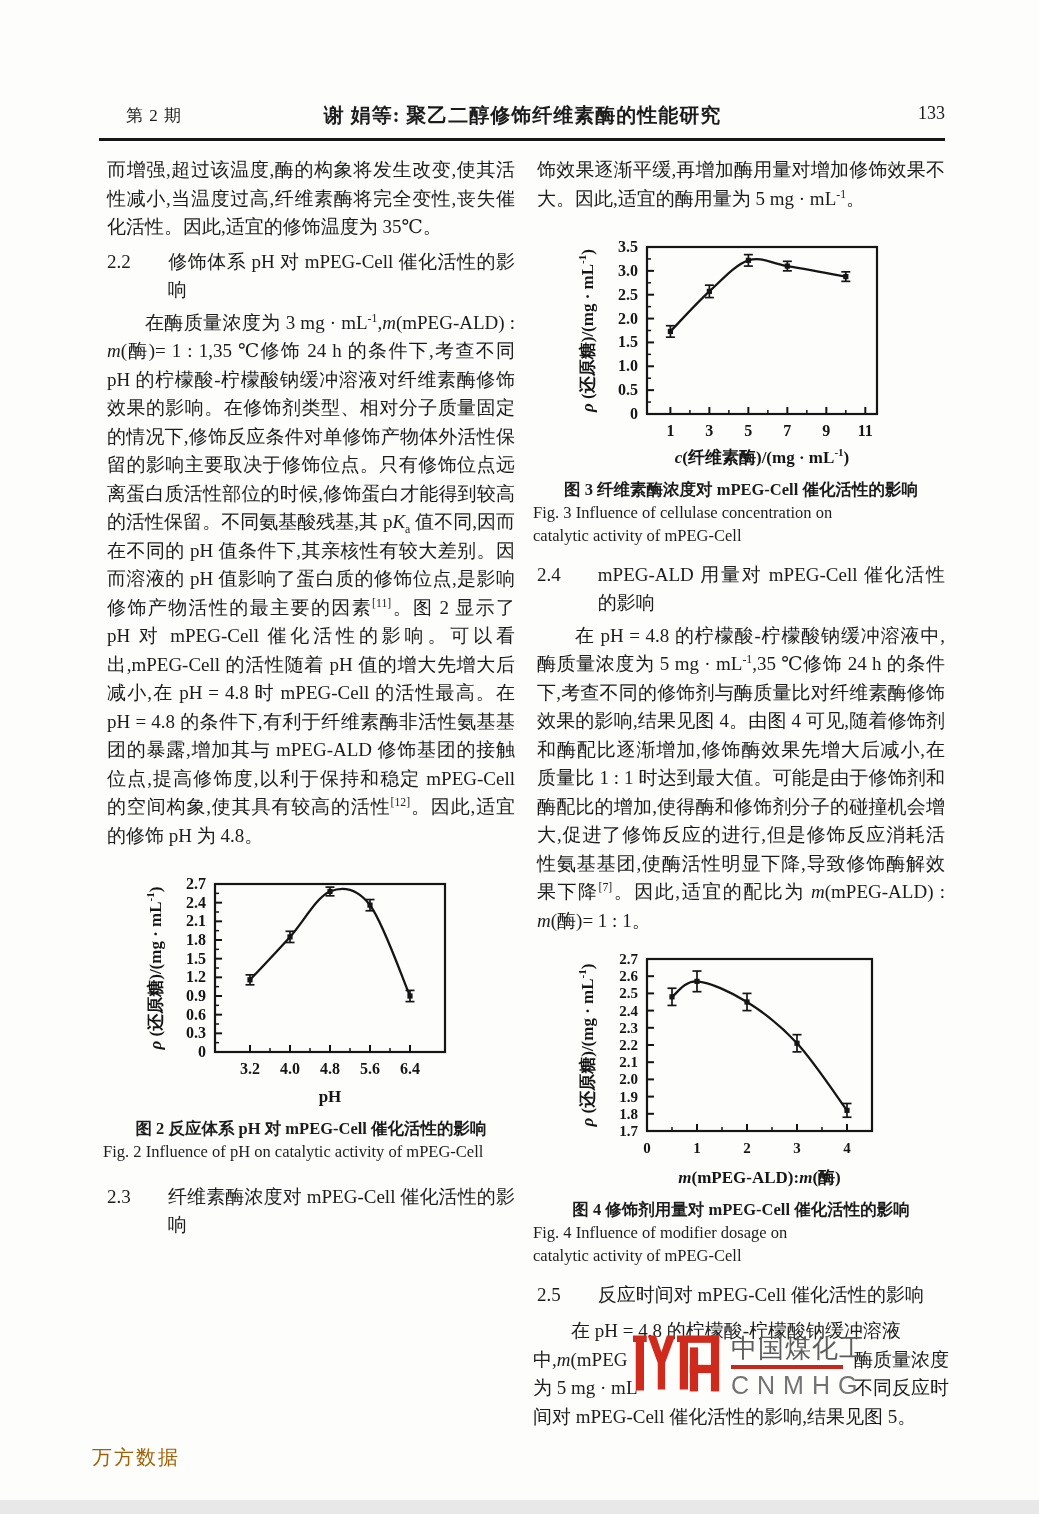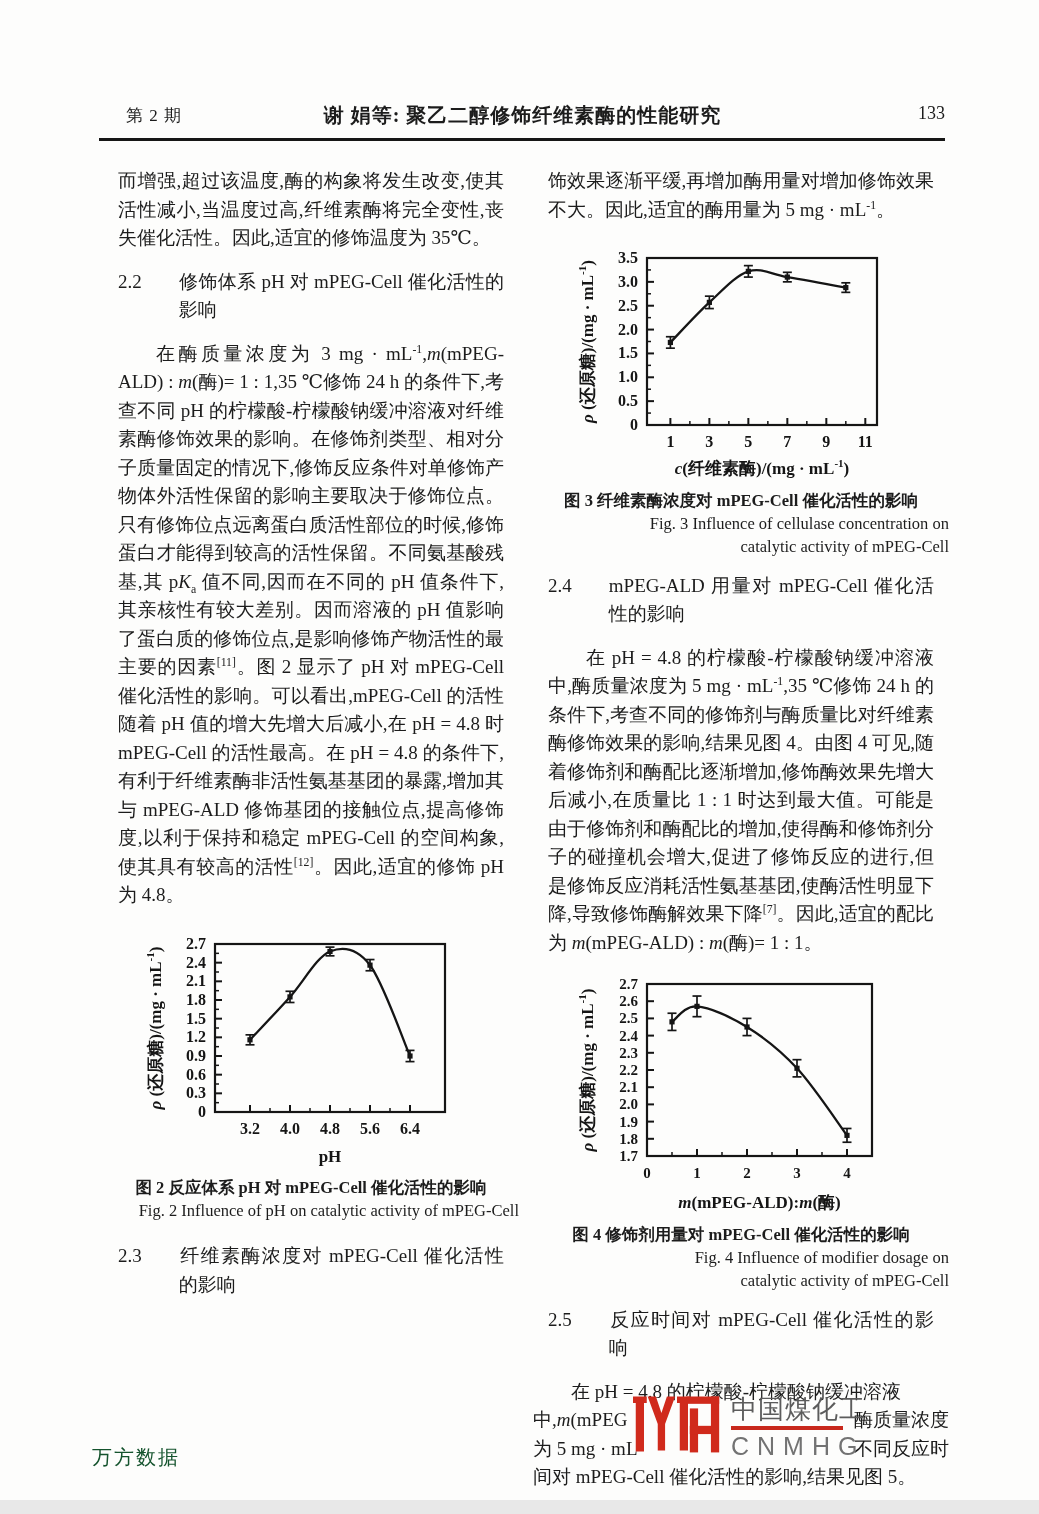--- a/index.html
+++ b/index.html
@@ -6,43 +6,43 @@
   .page{position:relative;width:1039px;height:1500px;background:#fdfdfc;overflow:hidden;
         font-family:"Liberation Serif","DejaVu Serif",serif;color:#1c1c1c;margin:0 auto;padding-left:20px;}
   .hdr-issue{position:absolute;left:126px;top:104px;font-size:17px;letter-spacing:1px;}
   .hdr-title{position:absolute;left:100px;width:845px;top:102px;text-align:center;
              font-size:20px;font-weight:bold;letter-spacing:1px;}
   .hdr-page{position:absolute;right:114px;top:103px;font-size:18px;}
   .rule{position:absolute;left:99px;top:138px;width:846px;height:3px;background:#161616;}
   .col{position:absolute;top:152px;width:416px;font-size:19px;line-height:28.5px;
        text-align:justify;text-justify:inter-character;}
   .col-left{left:103px;} .col-right{left:533px;}
-  p{margin:15px;}
+  p{margin:4px;}
   .indent{text-indent:2em;}
   sup{font-size:0.62em;line-height:0;vertical-align:super;}
   sub{font-size:0.62em;line-height:0;vertical-align:sub;}
   .sec{font-weight:normal;padding-left:3.2em;margin-top:6px;}
   .sec .num{display:inline-block;width:3.2em;margin-left:-3.2em;}
   .mt3{margin-top:3px;} .mt8{margin-top:8px;} .mt12{margin-top:12px;}
   .mt14{margin-top:14px;} .mt18{margin-top:18px;} .mt20{margin-top:20px;}
   figure{margin:0;}
   .cap-zh{font-weight:bold;text-align:center;font-size:16.5px;line-height:23px;}
-  .cap-en{text-align:right;font-size:16.5px;line-height:23px;}
+  .cap-en{text-align:left;font-size:16.5px;line-height:23px;}
   svg text{font-family:"Liberation Serif","DejaVu Serif",serif;}
   .p-last{position:relative;margin-top:8px;}
   .flexline{display:flex;justify-content:space-between;gap:20px;}
   .watermark{position:absolute;left:100px;top:14px;display:flex;align-items:flex-start;}
   .wm-textcol{margin-left:10px;margin-top:2px;}
   .wm-zh{font-family:"Liberation Sans","DejaVu Sans",sans-serif;font-size:26px;
          color:#5c5c5c;letter-spacing:1px;line-height:30px;white-space:nowrap;}
   .wm-underline{height:4px;width:112px;margin-top:2px;}
   .wm-en{font-family:"Liberation Sans","DejaVu Sans",sans-serif;font-size:25px;
          color:#737373;letter-spacing:8px;line-height:32px;white-space:nowrap;}
   .wanfang{position:absolute;left:92px;top:1444px;font-family:"Liberation Sans","DejaVu Sans",sans-serif;
-           font-size:20px;color:#14532d;letter-spacing:2px;}
+           font-size:20px;color:#a16207;letter-spacing:2px;}
 </style>
 </head>
 <body>
 
 <div class="page">
 
   <span class="hdr-issue">第 2 期</span>
   <div class="hdr-title">谢  娟等: 聚乙二醇修饰纤维素酶的性能研究</div>
   <span class="hdr-page">133</span>
   <div class="rule"></div>

